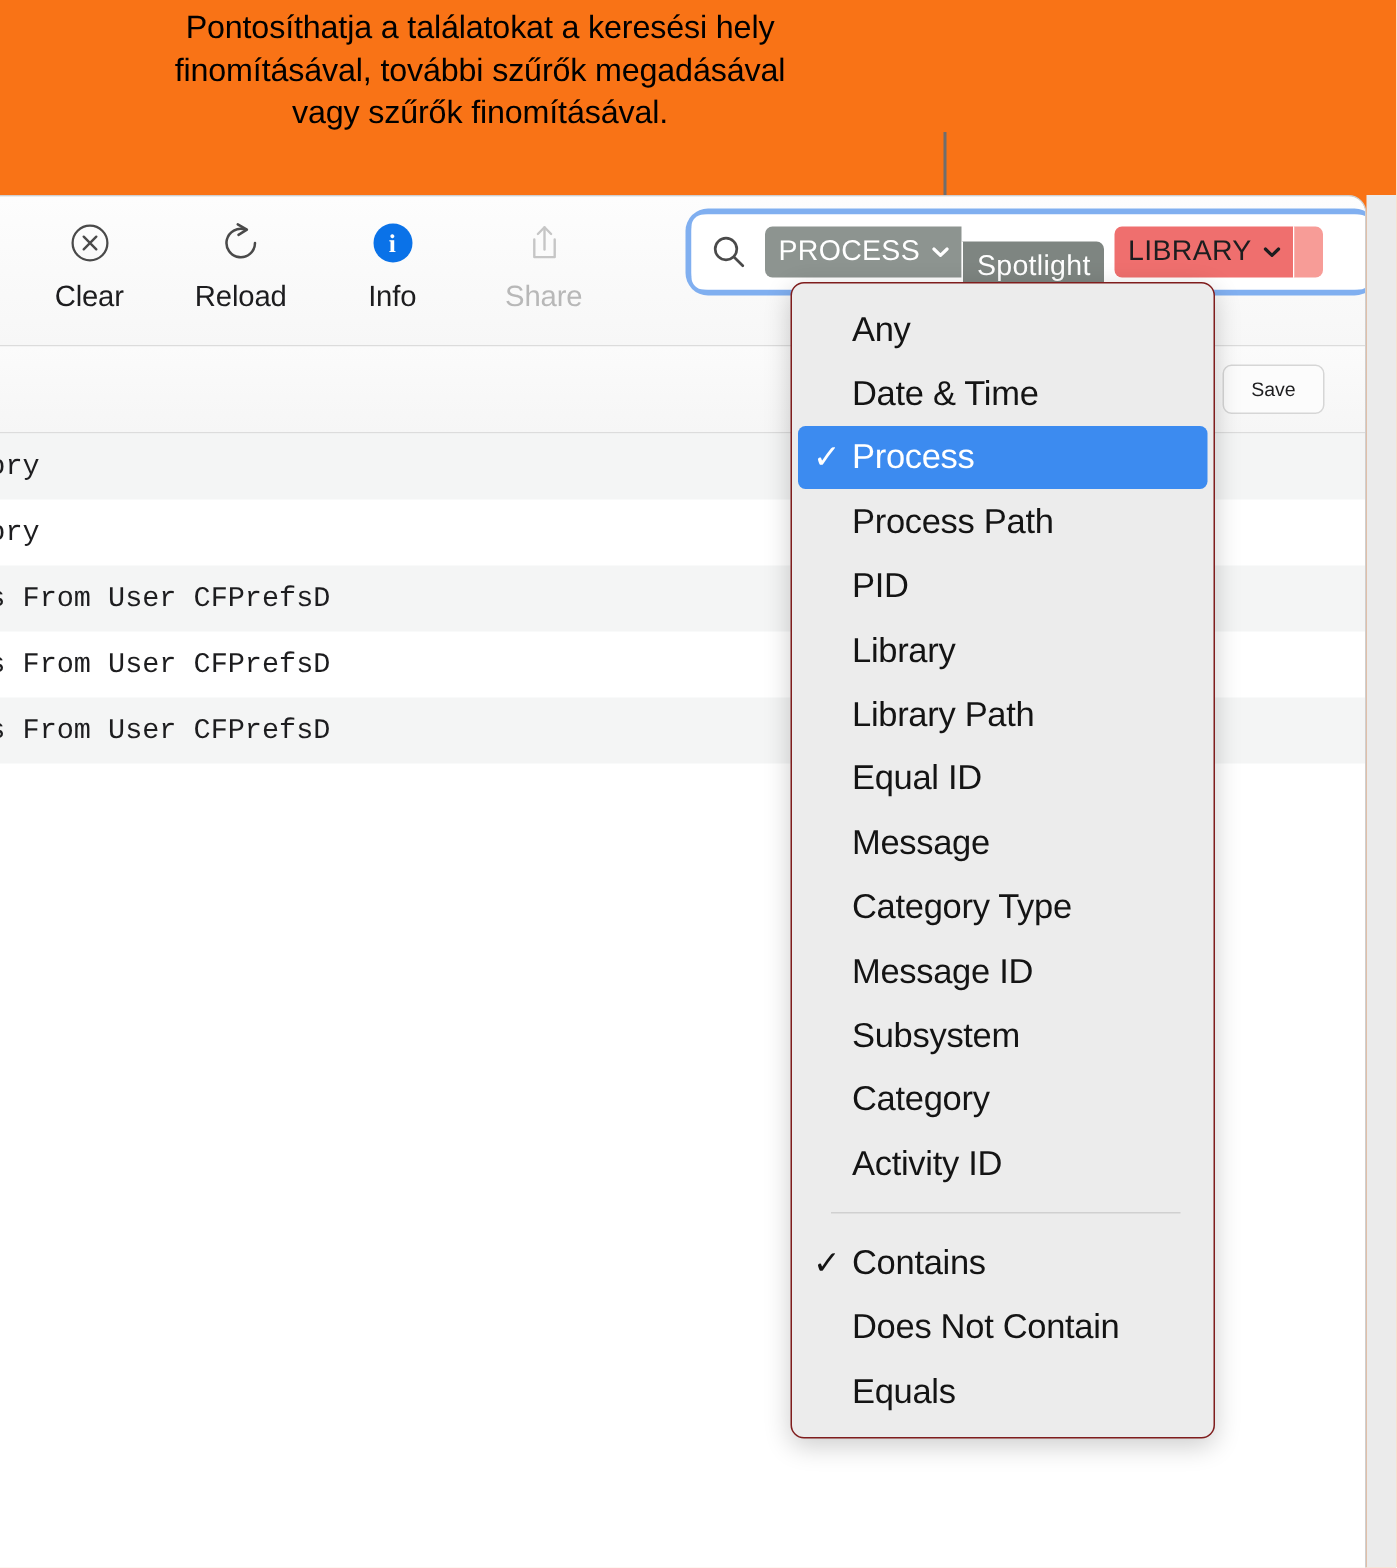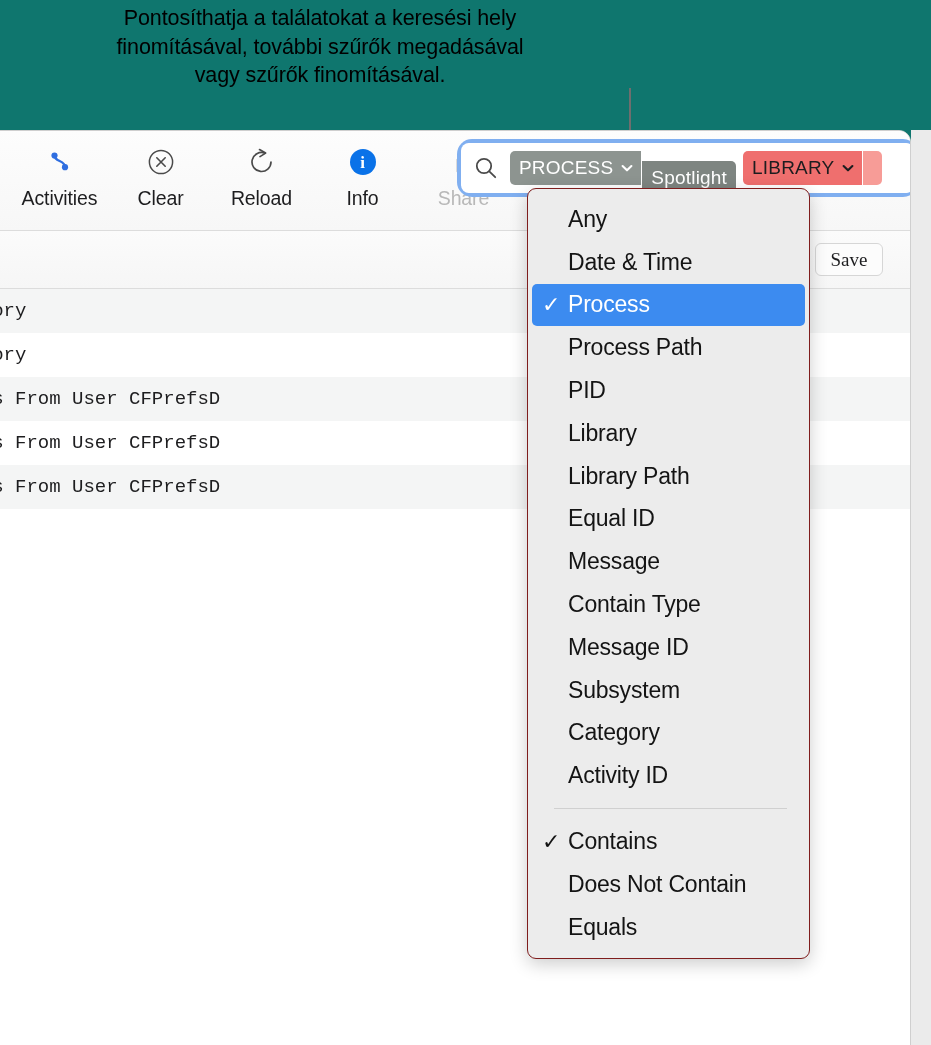--- a/index.html
+++ b/index.html
@@ -11,21 +11,21 @@
     overflow: hidden;
     background: #ffffff;
     font-family: "Liberation Sans", sans-serif;
     -webkit-font-smoothing: antialiased;
   }
 
   #stage {
     position: relative;
     width: 931px;
     height: 1045px;
-    background: #0f766e;
+    background: #f97316;
   }
 
   
   .callout-text {
     position: absolute;
     left: 0;
     top: 4px;
     width: 640px;
     text-align: center;
     font-size: 21.5px;
@@ -189,23 +189,23 @@
   .save-btn {
     position: absolute;
     right: 27px;
     top: 12px;
     min-width: 68px;
     height: 33px;
     padding: 0 13px;
     background: #fcfcfc;
     border: 1px solid #d6d6d6;
     border-radius: 6px;
-    font-size: 19px;
+    font-size: 13px;
     color: #1d1d1f;
-    font-family: Liberation Serif, serif;
+    font-family: Liberation Sans, sans-serif;
     display: flex; align-items: center; justify-content: center;
     cursor: default;
   }
 
   
   .loglist {
     position: absolute;
     left: 0;
     top: 158px;
     width: 925px;
@@ -294,30 +294,20 @@
   </div>
   <div class="callout-line"></div>
 
   <div class="window-bg-right"></div>
 
   <div class="window">
 
     <div class="toolbar">
       <div class="tb-items">
 
-        <div class="tb-item">
-          <span class="tb-icon">
-            <svg width="30" height="30" viewBox="0 0 30 30">
-              <path d="M9.5 8.5 C9.5 15, 20 13, 20 20" fill="none" stroke="#2f6ee0" stroke-width="2.4" stroke-linecap="round"></path>
-              <circle cx="9.5" cy="8.5" r="3.1" fill="#2f6ee0"></circle>
-              <circle cx="20" cy="20.2" r="3.1" fill="#2f6ee0"></circle>
-            </svg>
-          </span>
-          <span class="tb-label">Activities</span>
-        </div>
 
         <div class="tb-item">
           <span class="tb-icon">
             <svg width="30" height="30" viewBox="0 0 30 30">
               <circle cx="15" cy="15" r="11.6" fill="none" stroke="#4a4a4a" stroke-width="1.5"></circle>
               <path d="M10.8 10.8 L19.2 19.2 M19.2 10.8 L10.8 19.2" stroke="#4a4a4a" stroke-width="1.6" stroke-linecap="round"></path>
             </svg>
           </span>
           <span class="tb-label">Clear</span>
         </div>
@@ -445,21 +435,21 @@
     <div class="menu-item">
       <span class="check"></span>
       <span class="mlabel">Equal ID</span>
     </div>
     <div class="menu-item">
       <span class="check"></span>
       <span class="mlabel">Message</span>
     </div>
     <div class="menu-item">
       <span class="check"></span>
-      <span class="mlabel">Contain Type</span>
+      <span class="mlabel">Category Type</span>
     </div>
     <div class="menu-item">
       <span class="check"></span>
       <span class="mlabel">Message ID</span>
     </div>
     <div class="menu-item">
       <span class="check"></span>
       <span class="mlabel">Subsystem</span>
     </div>
     <div class="menu-item">

